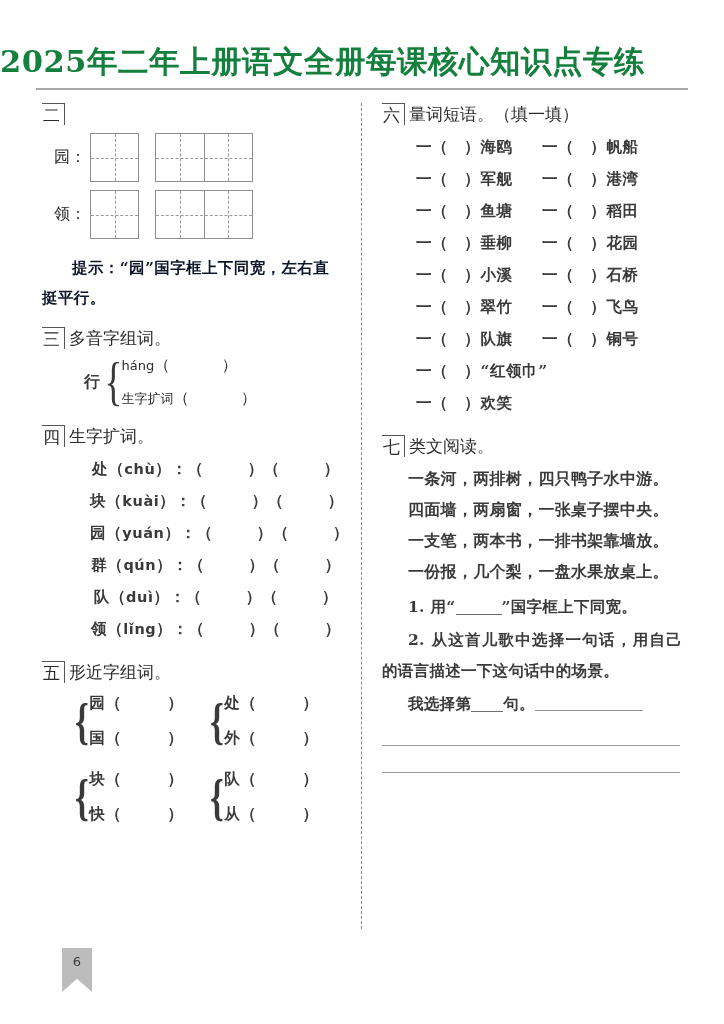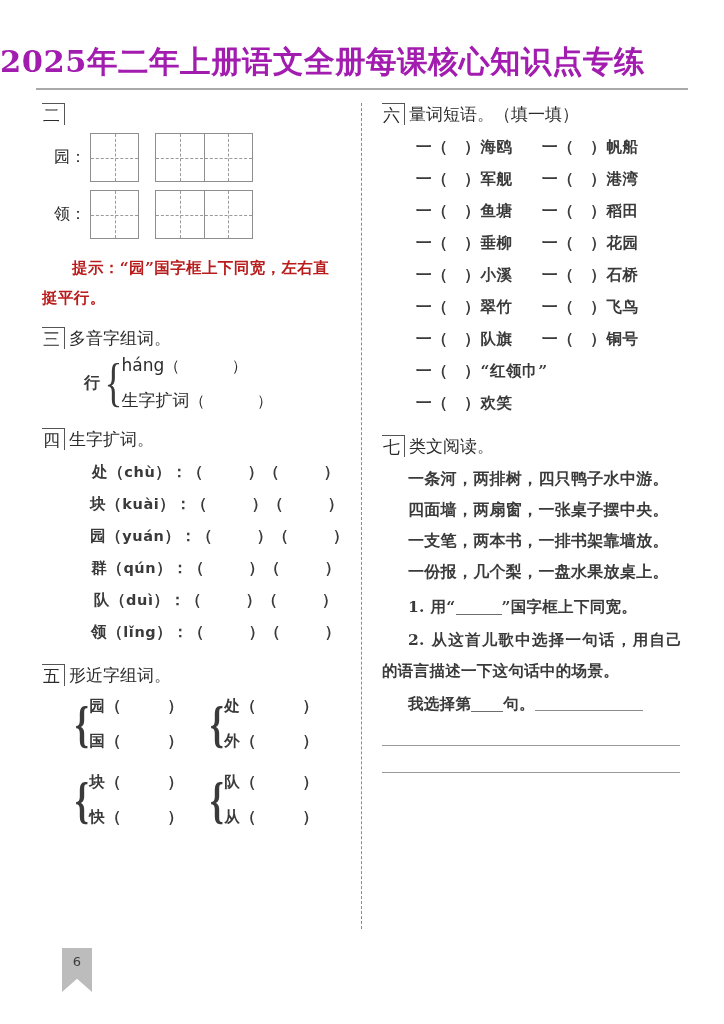--- a/index.html
+++ b/index.html
@@ -18,21 +18,21 @@
 
   
   .title {
     position: absolute;
     top: 42px; left: 0; width: 633px;
     text-align: center;
     font-family: "DejaVu Serif", "Liberation Serif", serif;
     font-weight: bold;
     font-size: 30.5px;
     letter-spacing: 0.5px;
-    color: #a21caf;
+    color: #15803d;
     white-space: nowrap;
   }
   .title-rule {
     position: absolute;
     top: 88px; left: 36px; width: 652px; height: 2px;
     background: #a9a9a9;
   }
 
   
   .col {
@@ -123,21 +123,21 @@
     top: 0; bottom: 0; left: 50%;
     border-left: 1.1px solid #8e8e8e;
   }
 
   .hint {
     margin-top: 14px;
     font-size: 15.5px;
     line-height: 30px;
     text-indent: 30px;
     letter-spacing: 0.4px;
-    color: #b91c1c;
+    color: #0f172a;
   }
 
   
   .poly {
     display: flex;
     align-items: center;
     margin-top: 6px;
     padding-left: 42px;
   }
   .poly-char {
@@ -149,21 +149,21 @@
     line-height: 0.82;
     font-family: "Liberation Serif", serif;
     color: #3a3a3a;
     transform: scaleX(0.72);
     margin: 0 -4px 0 -2px;
   }
   .poly-items { display: flex; flex-direction: column; gap: 12px; }
   .poly-item { font-size: 15.5px; white-space: nowrap; }
   .poly-item .py {
     font-family: "DejaVu Sans", sans-serif;
-    font-size: 17px;
+    font-size: 13px;
   }
   .gapdot { display: inline-block; width: 52px; }
 
   
   .exp-list { margin-top: 4px; text-align: center; }
   .exp-item {
     padding-left: 48px;
     font-size: 15.5px;
     line-height: 31px;
     white-space: nowrap;

